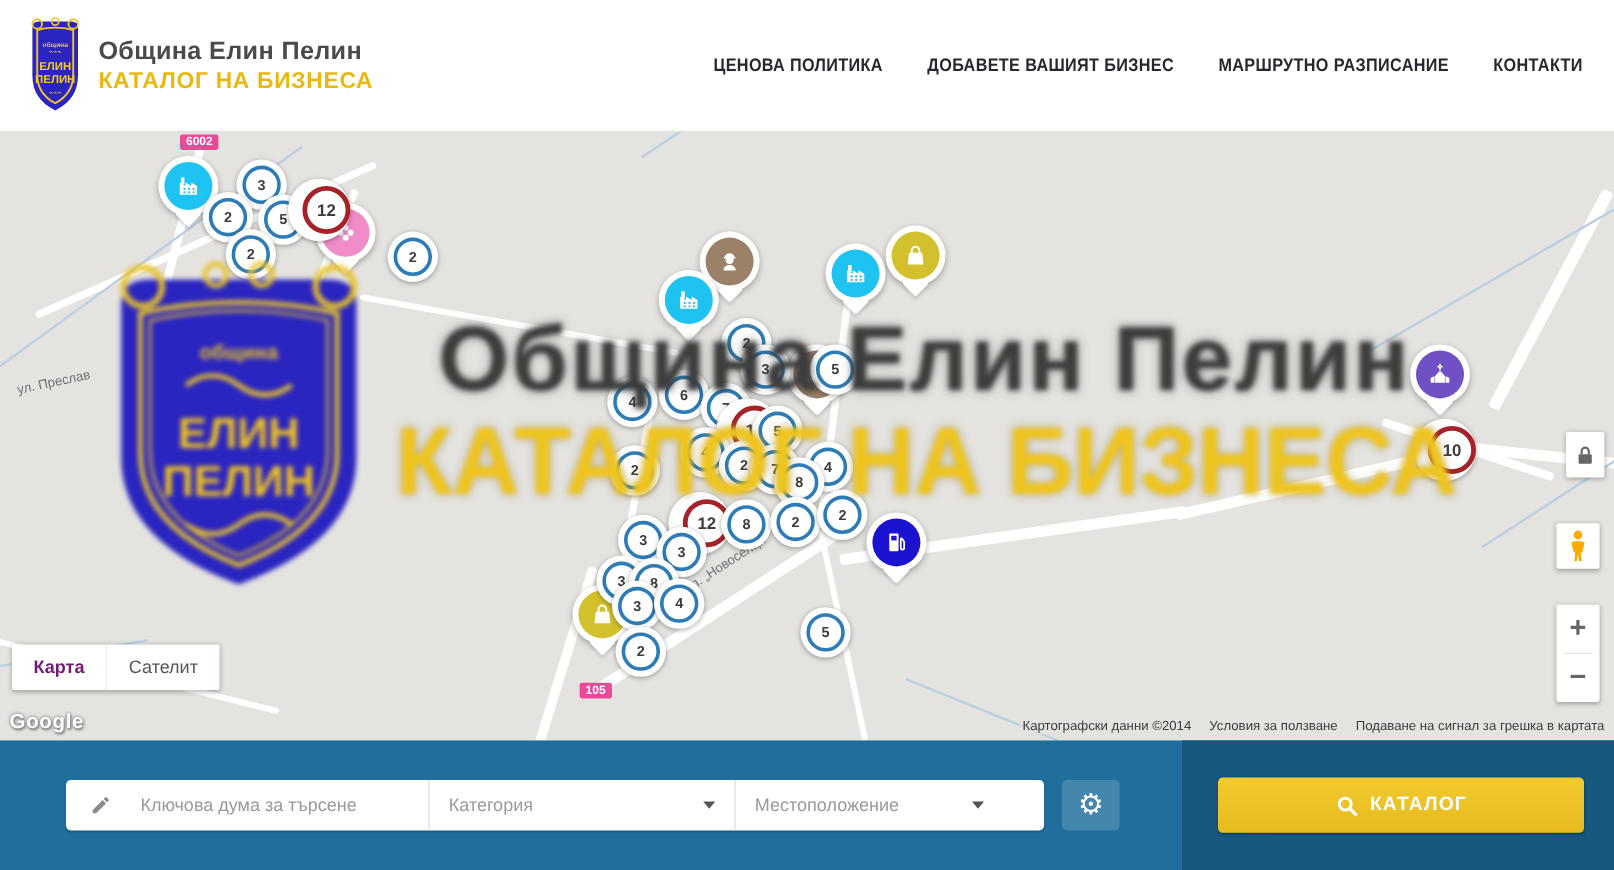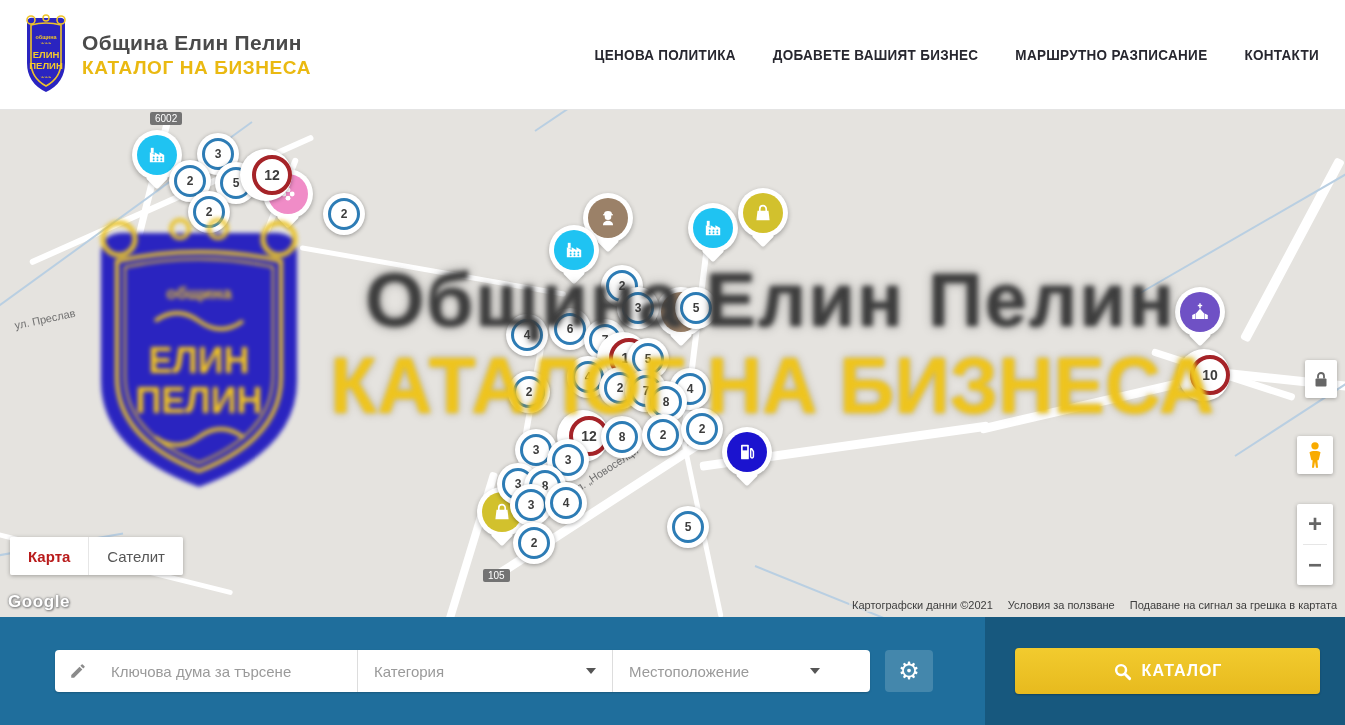--- a/index.html
+++ b/index.html
@@ -14,21 +14,21 @@
   .logo-text .t1 { font-size: 21px; font-weight: bold; color: #4a4a4a; letter-spacing: .3px; }
   .logo-text .t2 { font-size: 19px; font-weight: bold; color: #eab911; letter-spacing: .6px; margin-top: 2px; }
   .nav { display: flex; gap: 37px; margin-right: 26px; }
   .nav a { text-decoration: none; color: #27272f; font-weight: bold; font-size: 13.5px; letter-spacing: .3px; cursor: pointer; transform: scaleY(1.12); }
 
   
   .map { position: absolute; left: 0; top: 110px; width: 1345px; height: 507px; background: #e5e3df; overflow: hidden; }
   .road  { position: absolute; background: #ffffff; border-radius: 3px; transform-origin: left center; z-index: 1; }
   .stream{ position: absolute; background: #b9cfe2; transform-origin: left center; z-index: 1; }
 
-  .rlabel.shield { position: absolute; background: #737373; color: #fff; font-size: 10px; font-weight: normal;
+  .rlabel.shield { position: absolute; background: #ec4899; color: #fff; font-size: 10px; font-weight: bold;
                    padding: 1px 5px; border-radius: 2px; z-index: 2; }
   .rlabel.street { position: absolute; color: #707070; font-size: 11px; z-index: 2; white-space: nowrap; }
 
   
   .pin { position: absolute; width: 50px; height: 50px; background: #fff; border-radius: 50%;
          box-shadow: 0 2px 5px rgba(0,0,0,.3); display: flex; align-items: center; justify-content: center; z-index: 3; cursor: pointer; }
   .pin .tail { position: absolute; bottom: -6px; left: 50%; width: 16px; height: 16px;
                transform: translateX(-50%) rotate(45deg); background: #fff; border-radius: 2px;
                box-shadow: 2px 2px 3px rgba(0,0,0,.12); }
   .pin .pc { position: relative; width: 40px; height: 40px; border-radius: 50%;
@@ -52,21 +52,21 @@
               text-shadow: 0 0 8px rgba(45,45,45,.55); }
   .wm-sub { left: 330px; top: 231px; width: 880px; text-align: center; font-size: 77px; font-weight: bold;
             color: #eec41e; letter-spacing: 0px; white-space: nowrap; filter: blur(2.2px); transform: scaleY(1.04);
             text-shadow: 0 0 7px rgba(90,70,0,.4); }
 
   
   .maptype { position: absolute; left: 10px; bottom: 42px; display: flex; z-index: 8;
              box-shadow: 0 1px 4px rgba(0,0,0,.3); border-radius: 2px; overflow: hidden; }
   .maptype button { border: 0; background: #fff; height: 38px; padding: 0 18px; font-size: 15px;
                     font-family: "Liberation Sans", sans-serif; cursor: pointer; }
-  .maptype .active { font-weight: bold; color: #b91c1c; border-right: 1px solid #e6e6e6; }
+  .maptype .active { font-weight: bold; color: #701a75; border-right: 1px solid #e6e6e6; }
   .maptype .inactive { color: #565656; }
 
   .glogo { position: absolute; left: 8px; bottom: 5px; z-index: 8; color: #fff; font-weight: bold; font-size: 17px;
            letter-spacing: .6px; cursor: pointer;
            text-shadow: 0 0 2px #949494, 0 0 3px #8a8a8a, 1px 1px 2px #7d7d7d; }
 
   .attrib { position: absolute; right: 5px; bottom: 5px; z-index: 8; display: flex; gap: 15px;
             font-size: 11px; color: #3d3d3d; background: rgba(229,227,223,.65); padding: 1px 3px; }
   .attrib span { cursor: default; }
   .attrib a { color: #3d3d3d; text-decoration: none; cursor: pointer; }
@@ -81,21 +81,21 @@
                     cursor: pointer; font-family: "Liberation Sans", sans-serif; }
   .zoomctl .divider { height: 1px; background: #e6e6e6; margin: 0 6px; }
 
   
   .bottombar { position: absolute; left: 0; top: 617px; width: 1345px; height: 108px; background: #1f6e9c; z-index: 20; }
   .bb-right { position: absolute; right: 0; top: 0; width: 360px; height: 108px; background: #17587e; }
   .search-group { position: absolute; left: 55px; top: 33px; height: 42px; width: 815px; background: #fff;
                   border-radius: 4px; display: flex; box-shadow: 0 1px 2px rgba(0,0,0,.2); }
   .sg-field { display: flex; align-items: center; height: 100%; }
   .sg-field + .sg-field { border-left: 1px solid #ddd; }
-  .f-key { width: 302px; padding-left: 14px; gap: 24px; }
+  .f-key { width: 302px; padding-left: 14px; gap: 24px; justify-content: flex-end; }
   .f-key input { border: 0; outline: none; width: 240px; font-size: 15px; color: #444;
                  font-family: "Liberation Sans", sans-serif; }
   .f-key input::placeholder { color: #9a9a9a; }
   .f-sel { justify-content: space-between; padding: 0 16px; cursor: pointer; }
   .f-cat { width: 255px; } .f-loc { width: 224px; }
   .f-sel .sel-txt { font-size: 15px; color: #9a9a9a; }
   .caret { width: 0; height: 0; border-left: 5px solid transparent; border-right: 5px solid transparent;
            border-top: 6px solid #555; }
   .gear-btn { position: absolute; left: 885px; top: 33px; width: 48px; height: 42px; background: #4487ac;
               border: 0; border-radius: 4px; color: #fff; font-size: 24px; cursor: pointer; line-height: 40px; }
@@ -409,21 +409,21 @@
     </svg>
     <div class="wm wm-title">Община Елин Пелин</div>
     <div class="wm wm-sub">КАТАЛОГ НА БИЗНЕСА</div>
 
     <div class="maptype">
       <button class="active">Карта</button>
       <button class="inactive">Сателит</button>
     </div>
     <div class="glogo">Google</div>
     <div class="attrib">
-      <span>Картографски данни ©2021</span>
+      <span>Картографски данни ©2014</span>
       <a>Условия за ползване</a>
       <a>Подаване на сигнал за грешка в картата</a>
     </div>
     <div class="ctrl ctrl-lock">
       <svg width="14" height="17" viewBox="0 0 14 17">
         <rect x="1.5" y="7.5" width="11" height="8" rx="1" fill="#666"></rect>
         <path d="M4 7.5V5a3 3 0 0 1 6 0v2.5" fill="none" stroke="#666" stroke-width="1.8"></path>
       </svg>
     </div>
     <div class="ctrl ctrl-peg">

